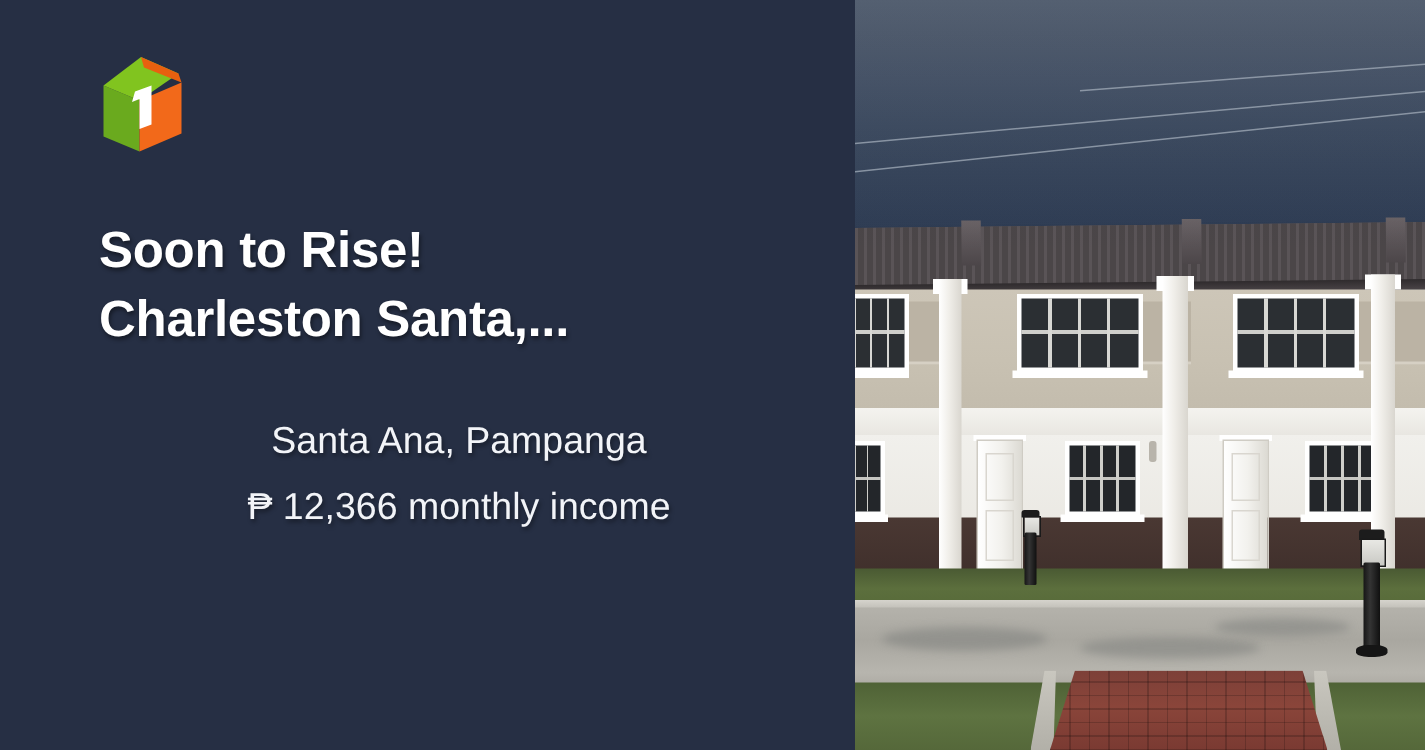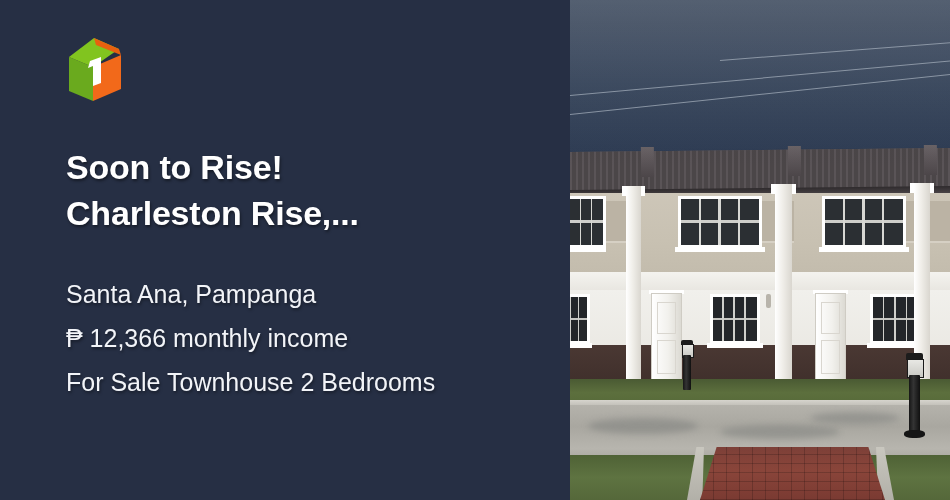--- a/index.html
+++ b/index.html
@@ -52,20 +52,21 @@
     text-shadow: 1px 2px 3px rgba(0,0,0,0.45);
   }
   #headline .hl-line { display: block; white-space: nowrap; }
 
   
   #details {
     position: absolute;
     left: 66px;
     top: 272px;
     width: 480px;
+    text-align: center;
   }
   .detail-line {
     display: block;
     font-size: 25px;
     font-weight: normal;
     line-height: 44px;
     color: #f2f4f8;
     white-space: nowrap;
     text-shadow: 1px 2px 3px rgba(0,0,0,0.4);
   }
@@ -339,27 +340,26 @@
         <polygon points="30,34 58,22 58,56 30,68" fill="#f2691a"></polygon>
 
         <polygon points="31,5 56,16 58,22 33,12" fill="#e8600f"></polygon>
 
         <polygon points="27,28 38,24 38,50 30,53 30,33 25,35" fill="#ffffff"></polygon>
       </svg>
     </div>
 
     <h1 id="headline">
       <span class="hl-line">Soon to Rise!</span>
-      <span class="hl-line">Charleston Rise,...</span>
+      <span class="hl-line">Charleston Santa,...</span>
     </h1>
 
     <div id="details">
       <span class="detail-line">Santa Ana, Pampanga</span>
       <span class="detail-line">₱ 12,366 monthly income</span>
-      <span class="detail-line">For Sale Townhouse 2 Bedrooms</span>
     </div>
 
   </div>
 
   <div id="photo">
 
     <div class="ph" id="sky"></div>
     <div class="ph wire" id="wire1"></div>
     <div class="ph wire" id="wire2"></div>
     <div class="ph wire" id="wire3"></div>

